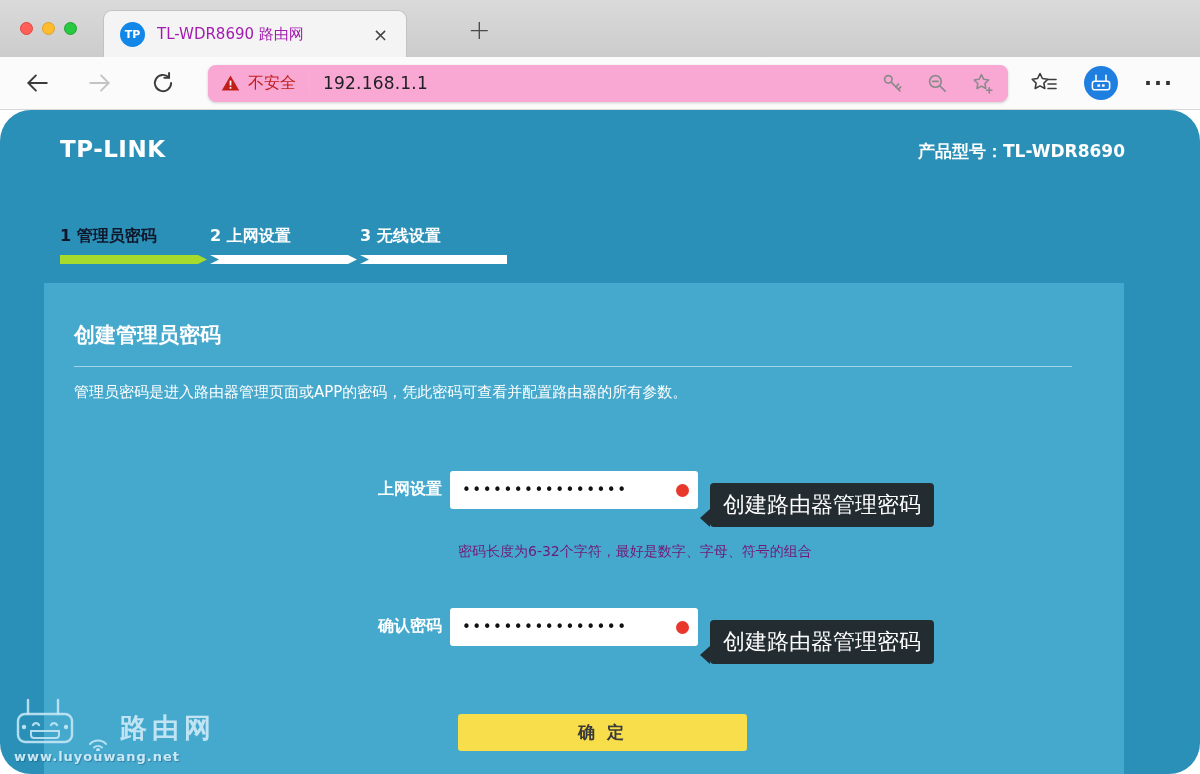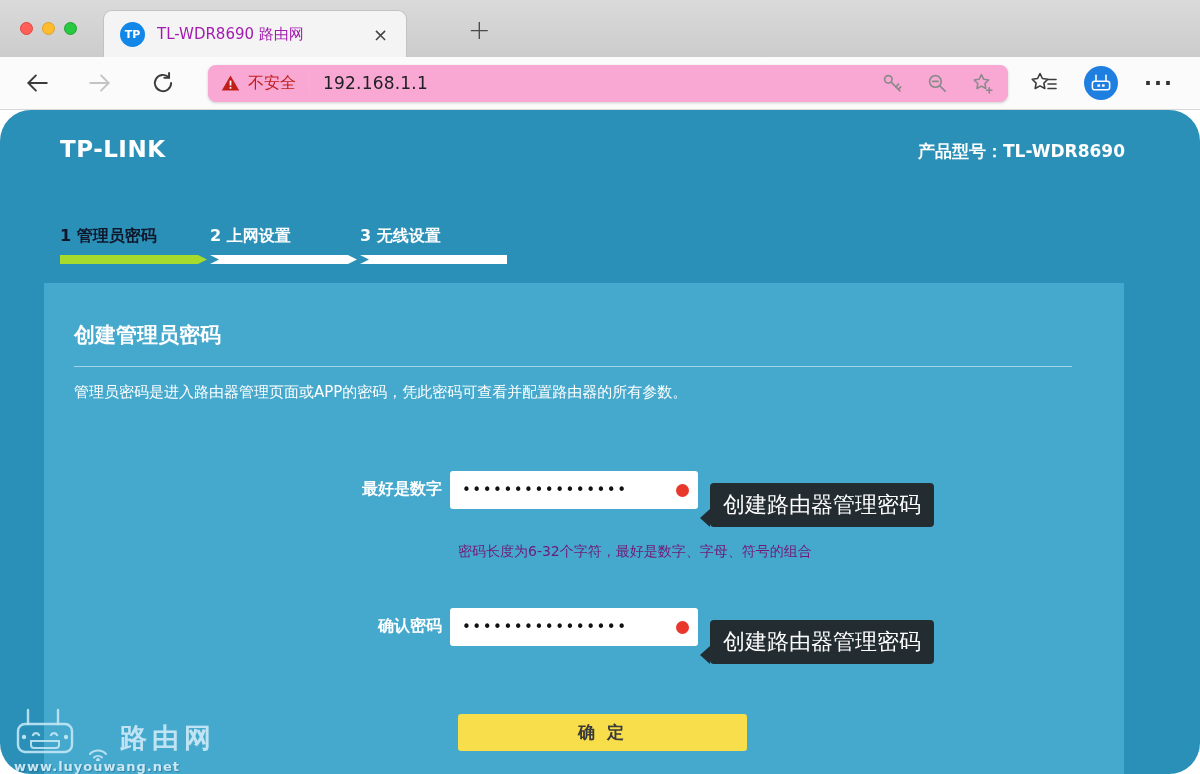--- a/index.html
+++ b/index.html
@@ -83,21 +83,21 @@
   .tip-arrow { width:0; height:0; border-top:9px solid transparent;
     border-bottom:9px solid transparent; border-right:10px solid #222C31; }
   .tip-box { background:#222C31; color:#fff; font-size:22px; padding:7px 13px;
     border-radius:4px; white-space:nowrap; }
   .hint { color:#701a75; font-size:14px; margin-top:16px; margin-left:384px; }
   .submit-btn { display:block; margin:50px 0 0 384px; width:289px; height:37px;
     background:#F8DE4B; border:none; border-radius:3px; color:#3a3a3a;
     font-size:17px; font-weight:bold; letter-spacing:3px; font-family:inherit; }
 
   
-  .watermark { position:absolute; left:14px; bottom:0; color:#BFE4F2; }
+  .watermark { position:absolute; left:14px; bottom:10px; color:#BFE4F2; }
   .wm-row { display:flex; align-items:flex-end; gap:10px; }
   .wm-text { font-size:27px; font-weight:bold; letter-spacing:5px;
     color:rgba(203,233,246,.92); line-height:1; padding-bottom:6px; }
   .wm-wifi { margin-bottom:-4px; }
   .wm-url { font-size:13px; font-weight:bold; color:rgba(210,236,248,.95);
     text-shadow:1px 1px 1px rgba(0,60,90,.35); margin-top:2px; letter-spacing:1px; }
 </style>
 </head>
 <body>
 
@@ -204,21 +204,21 @@
       <div class="step-bar bar-last"></div>
     </div>
   </div>
 
   <div class="panel">
     <div class="panel-title">创建管理员密码</div>
     <div class="panel-divider"></div>
     <div class="panel-desc">管理员密码是进入路由器管理页面或APP的密码，凭此密码可查看并配置路由器的所有参数。</div>
 
     <div class="form-row">
-      <span class="f-label">最好是数字</span>
+      <span class="f-label">上网设置</span>
       <span class="input-wrap">
         <input class="pw-input" type="text" readonly="" value="••••••••••••••••" style="">
         <span class="req-dot"></span>
       </span>
       <span class="tooltip">
         <span class="tip-arrow"></span>
         <span class="tip-box">创建路由器管理密码</span>
       </span>
     </div>
     <div class="hint">密码长度为6-32个字符，最好是数字、字母、符号的组合</div>

